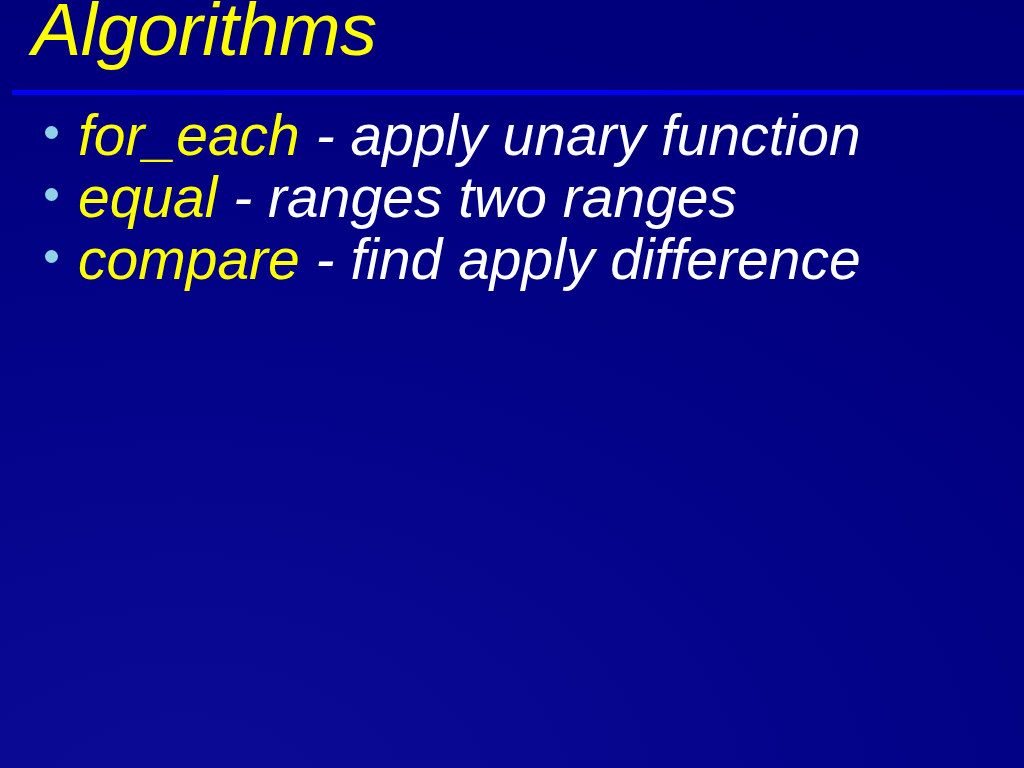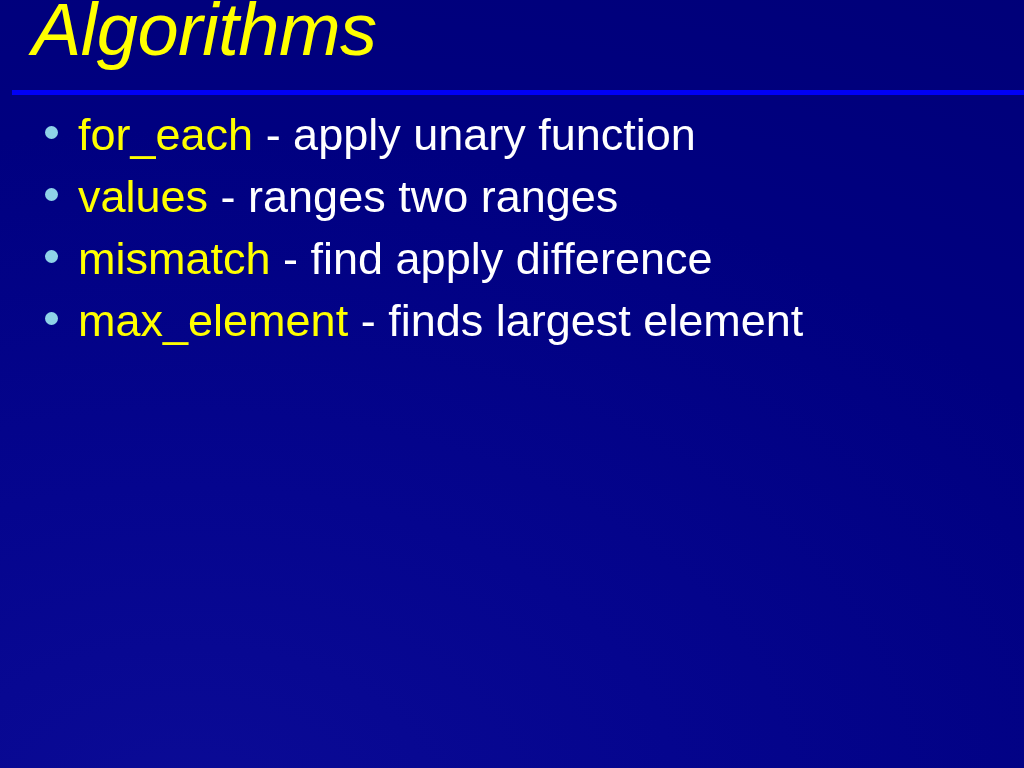--- a/index.html
+++ b/index.html
@@ -67,23 +67,24 @@
     position: absolute;
     left: 45px;
     top: 22px;
     width: 13px;
     height: 13px;
     border-radius: 50%;
     background: #8ed2e8;
   }
   .bullet-text {
     display: block;
-    font-size: 45px;
+    font-size: 57px;
     line-height: 62px;
     white-space: nowrap;
+    font-style: italic;
   }
   .fn-name {
     color: #ffff00;
   }
   .fn-desc {
     color: #ffffff;
   }
 </style>
 </head>
 <body>
@@ -98,29 +99,25 @@
   <div id="bullet-list">
 
     <div class="bullet-row">
       <span class="bullet-marker"></span>
       <span class="bullet-text"><span class="fn-name">for_each</span><span class="fn-desc"> - apply unary function</span></span>
     </div>
 
 
     <div class="bullet-row">
       <span class="bullet-marker"></span>
-      <span class="bullet-text"><span class="fn-name">values</span><span class="fn-desc"> - ranges two ranges</span></span>
+      <span class="bullet-text"><span class="fn-name">equal</span><span class="fn-desc"> - ranges two ranges</span></span>
     </div>
 
     <div class="bullet-row">
       <span class="bullet-marker"></span>
-      <span class="bullet-text"><span class="fn-name">mismatch</span><span class="fn-desc"> - find apply difference</span></span>
+      <span class="bullet-text"><span class="fn-name">compare</span><span class="fn-desc"> - find apply difference</span></span>
     </div>
 
 
-    <div class="bullet-row">
-      <span class="bullet-marker"></span>
-      <span class="bullet-text"><span class="fn-name">max_element</span><span class="fn-desc"> - finds largest element</span></span>
-    </div>
 
 
   </div>
 </div>
 
 </body></html>

